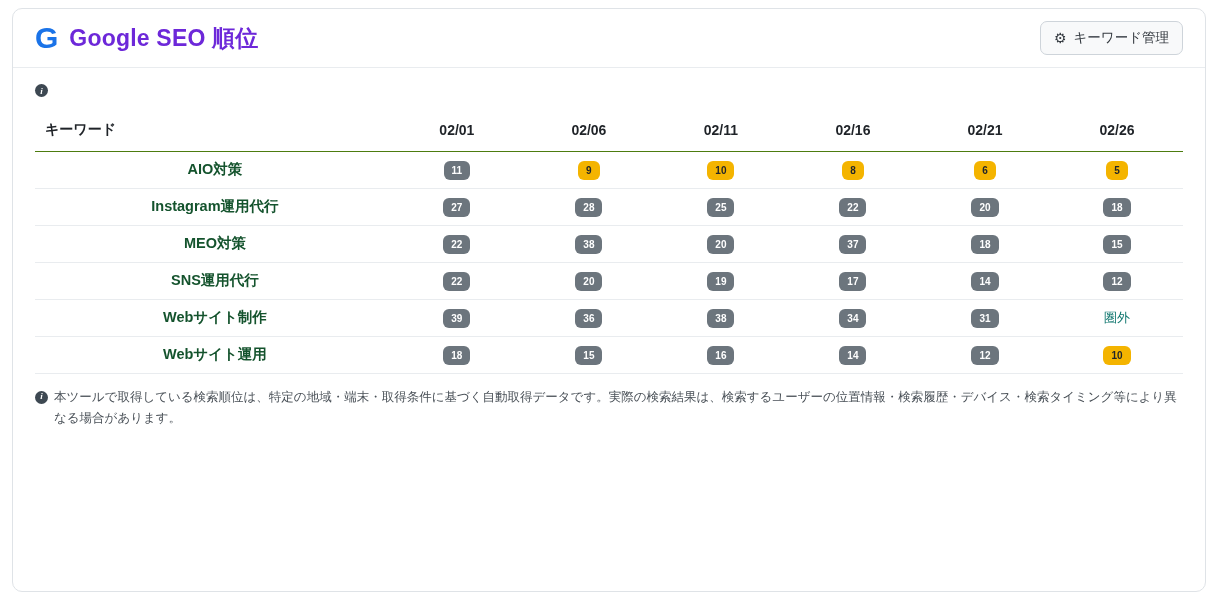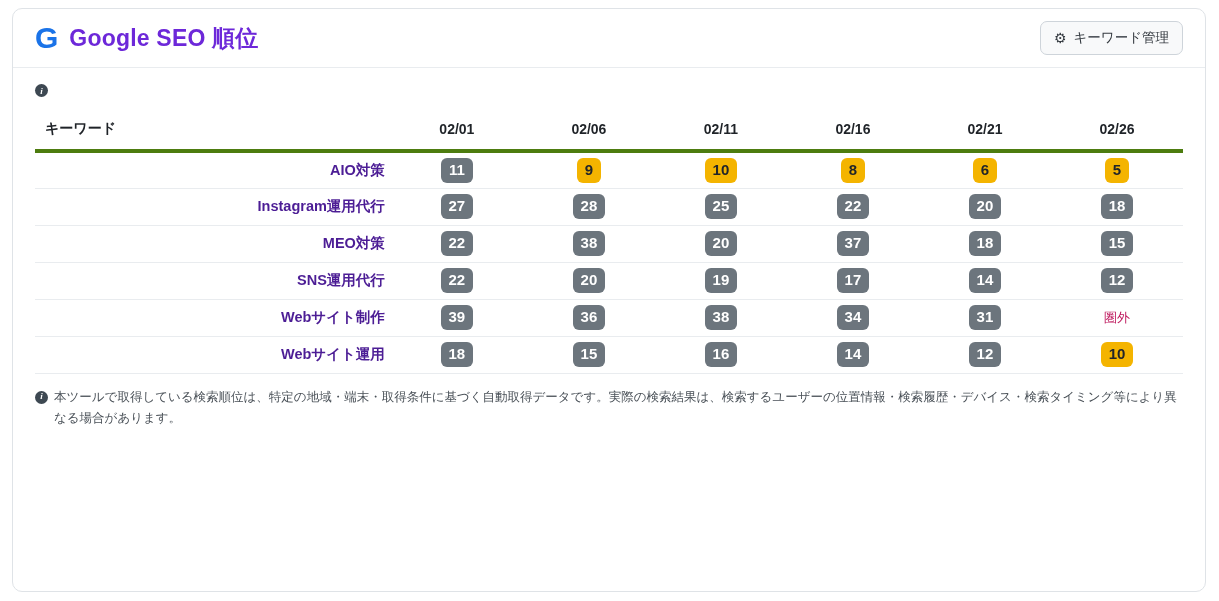--- a/index.html
+++ b/index.html
@@ -57,48 +57,48 @@
   }
   table.rank-table {
     width: 100%;
     border-collapse: collapse;
     table-layout: fixed;
   }
   .rank-table th, .rank-table td { padding: 0 6px; }
   .rank-table thead th {
     font-size: 14px; font-weight: 700; color: #1f2328;
     height: 42px;
-    border-bottom: 4px solid #4d7c0f;
+    border-bottom: 1px solid #4d7c0f;
     text-align: center;
   }
   .rank-table thead th.kw-head { text-align: left; width: 31%; padding-left: 10px; }
   .rank-table tbody td {
     height: 37px;
     border-bottom: 1px solid #e9ecef;
     text-align: center;
     vertical-align: middle;
   }
   .rank-table tbody td.kw-cell {
-    text-align: right;
-    font-size: 14.5px; font-weight: 700; color: #4c1d95;
+    text-align: center;
+    font-size: 14.5px; font-weight: 700; color: #14532d;
     padding-left: 10px;
   }
   .badge {
     display: inline-block;
     min-width: 13px;
     padding: 4px 8px;
     border-radius: 6px;
-    font-size: 15px; font-weight: 700;
+    font-size: 10px; font-weight: 700;
     line-height: 1.1;
     text-align: center;
   }
   .badge-gray   { background: var(--badge-gray);   color: #ffffff; }
   .badge-yellow { background: var(--badge-yellow); color: #212529; }
   .badge-green  { background: var(--badge-green);  color: #ffffff; }
-  .out-label { font-size: 13px; color: #be185d; font-weight: 400; }
+  .out-label { font-size: 13px; color: #0f766e; font-weight: 400; }
   .footer-note {
     display: flex; align-items: flex-start; gap: 6px;
     margin-top: 13px;
     font-size: 12.5px; color: #495057;
     line-height: 1.75;
   }
   .footer-note .info-icon { margin-top: 4px; }
 </style>
 </head>
 <body>

